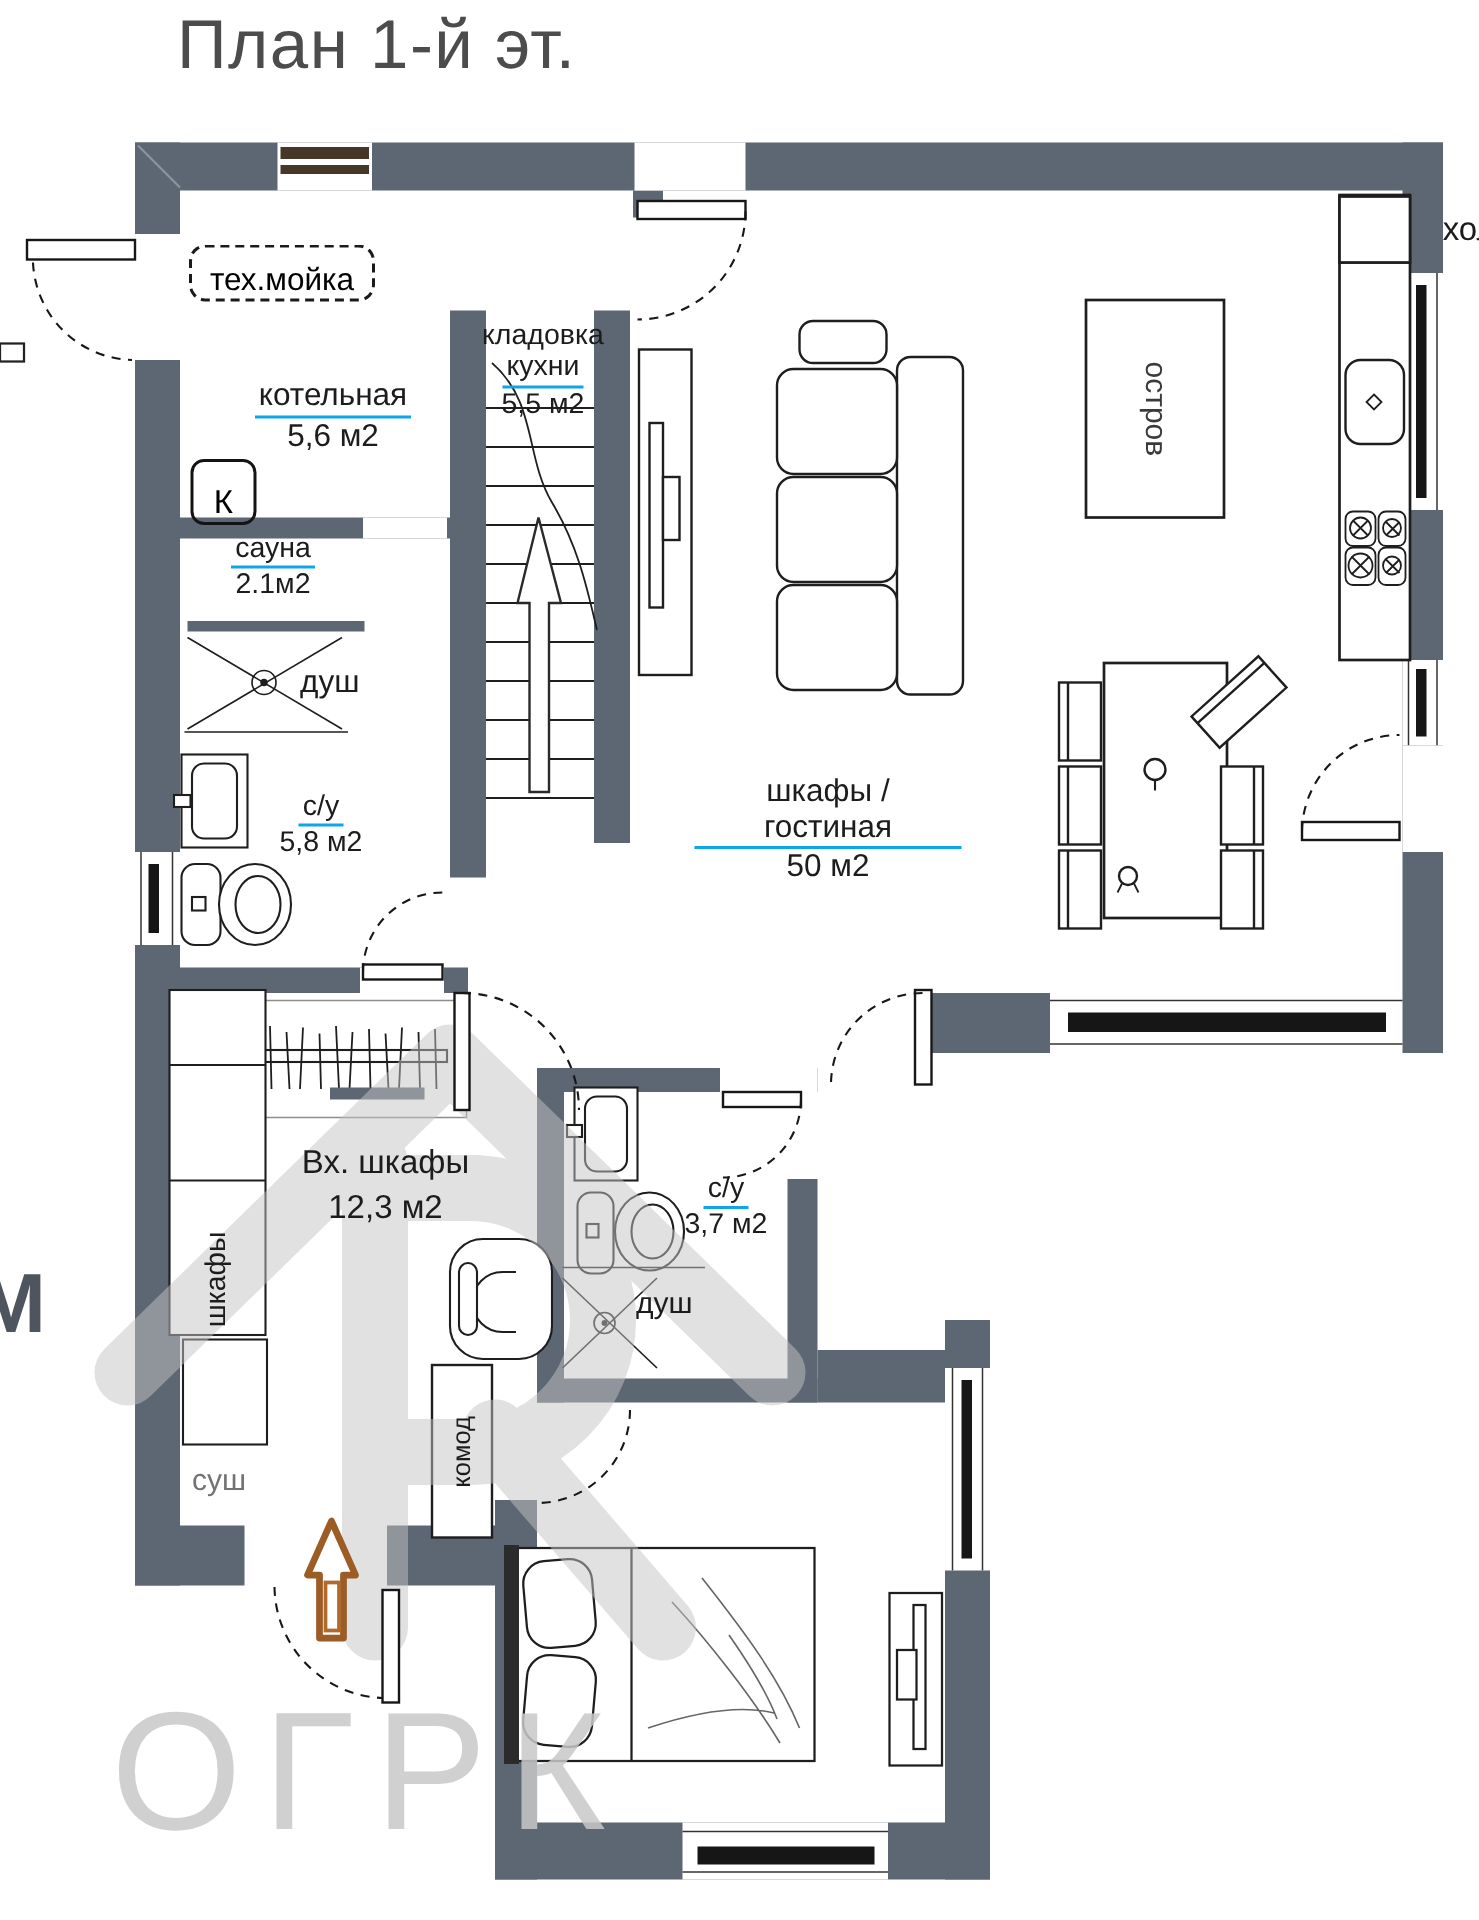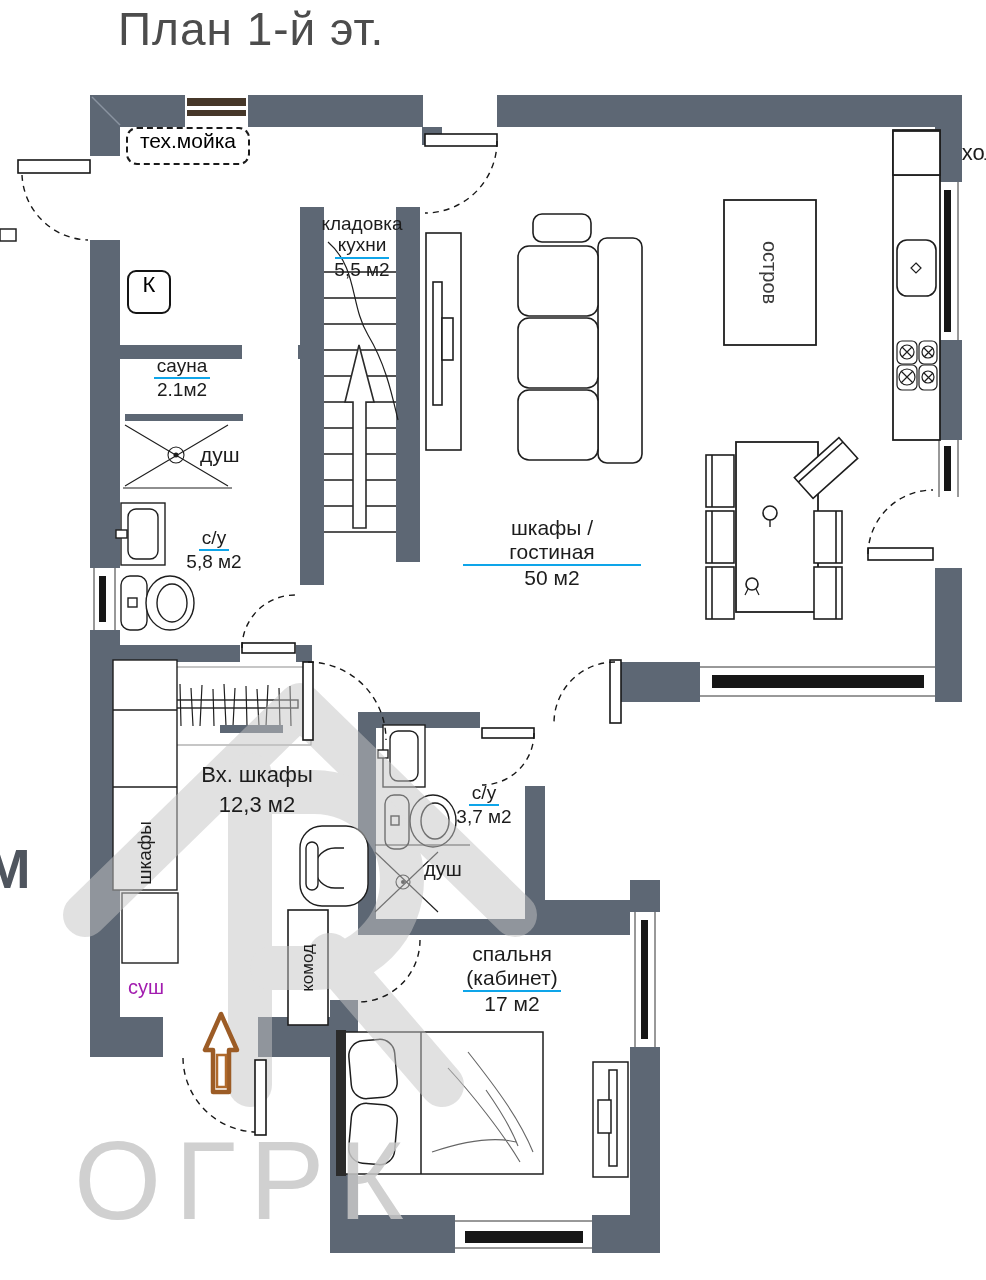--- a/index.html
+++ b/index.html
@@ -2,28 +2,28 @@
 <html><head>
 <meta charset="utf-8">
 <style>
   html,body{margin:0;padding:0;background:#fff;}
   body{width:986px;height:1280px;overflow:hidden;font-family:"Liberation Sans",sans-serif;}
   .stage{position:relative;width:782px;height:1280px;background:#fff;}
   .plan-svg{position:absolute;left:0;top:0;}
   .title{position:absolute;left:118px;top:2px;font-size:46px;color:#4c4c4c;letter-spacing:1px;}
   .lbl{position:absolute;font-size:20px;color:#1c1c1c;text-align:center;line-height:1.12;}
   .lbl .u{display:inline-block;border-bottom:2px solid #0ea5e9;padding:0 3px 1px;}
-  .box{position:absolute;border:2px solid #141414;border-radius:9px;display:flex;align-items:flex-start;justify-content:center;background:transparent;}
+  .box{position:absolute;border:2px solid #141414;border-radius:9px;display:flex;align-items:flex-end;justify-content:center;background:transparent;margin-top:36px;}
   .dashedbox{border:2px dashed #1a1a1a;border-radius:11px;}
   .vtext{writing-mode:vertical-rl;transform:rotate(180deg);}
   .vtext-cw{writing-mode:vertical-rl;}
   .center-flex{display:flex;align-items:center;justify-content:center;}
   .wm-text{position:absolute;left:74px;top:1116px;font-size:112px;color:#c8c8c8;letter-spacing:14px;opacity:.85;}
   .edge-letter{position:absolute;left:-16px;top:836px;font-size:56px;font-weight:bold;color:#4f555e;}
-  .gray{color:#a21caf;}
+  .gray{color:#737373;}
 </style>
 </head>
 <body>
 
 <div class="stage">
 
 <svg class="plan-svg" width="986" height="1280" viewBox="0 0 986 1280">
 
   <g fill="#5d6774" stroke="none">
     <rect x="90" y="95" width="872" height="32"></rect>
@@ -339,20 +339,24 @@
   <div class="box dashedbox" style="left:126px;top:127px;width:120px;height:34px;font-size:21px;">
     <span>тех.мойка</span>
   </div>
 
   <div class="lbl" style="left:312px;top:185px;width:100px;font-size:19px;margin-top:28px;">
     <span>кладовка</span><br>
     <span class="u">кухни</span><br>
     <span>5,5 м2</span>
   </div>
 
+  <div class="lbl" style="left:163px;top:252px;width:118px;font-size:21px;">
+    <span class="u">котельная</span><br>
+    <span>5,6 м2</span>
+  </div>
 
   <div class="box" style="left:127px;top:270px;width:40px;height:40px;font-size:22px;">
     <span>К</span>
   </div>
 
   <div class="lbl" style="left:143px;top:355px;width:78px;font-size:19px;">
     <span class="u">сауна</span><br>
     <span>2.1м2</span>
   </div>
 
@@ -397,22 +401,17 @@
   </div>
 
   <div class="lbl center-flex" style="left:288px;top:910px;width:40px;height:115px;font-size:17px;">
     <span class="vtext">комод</span>
   </div>
 
   <div class="lbl gray" style="left:128px;top:976px;font-size:20px;">
     <span>суш</span>
   </div>
 
-  <div class="lbl" style="left:448px;top:942px;width:128px;font-size:21px;">
-    <span>спальня</span><br>
-    <span class="u">(кабинет)</span><br>
-    <span>17 м2</span>
-  </div>
 
   <div class="edge-letter">М</div>
   <div class="wm-text">ОГРК</div>
 
 </div>
 
 </body></html>

